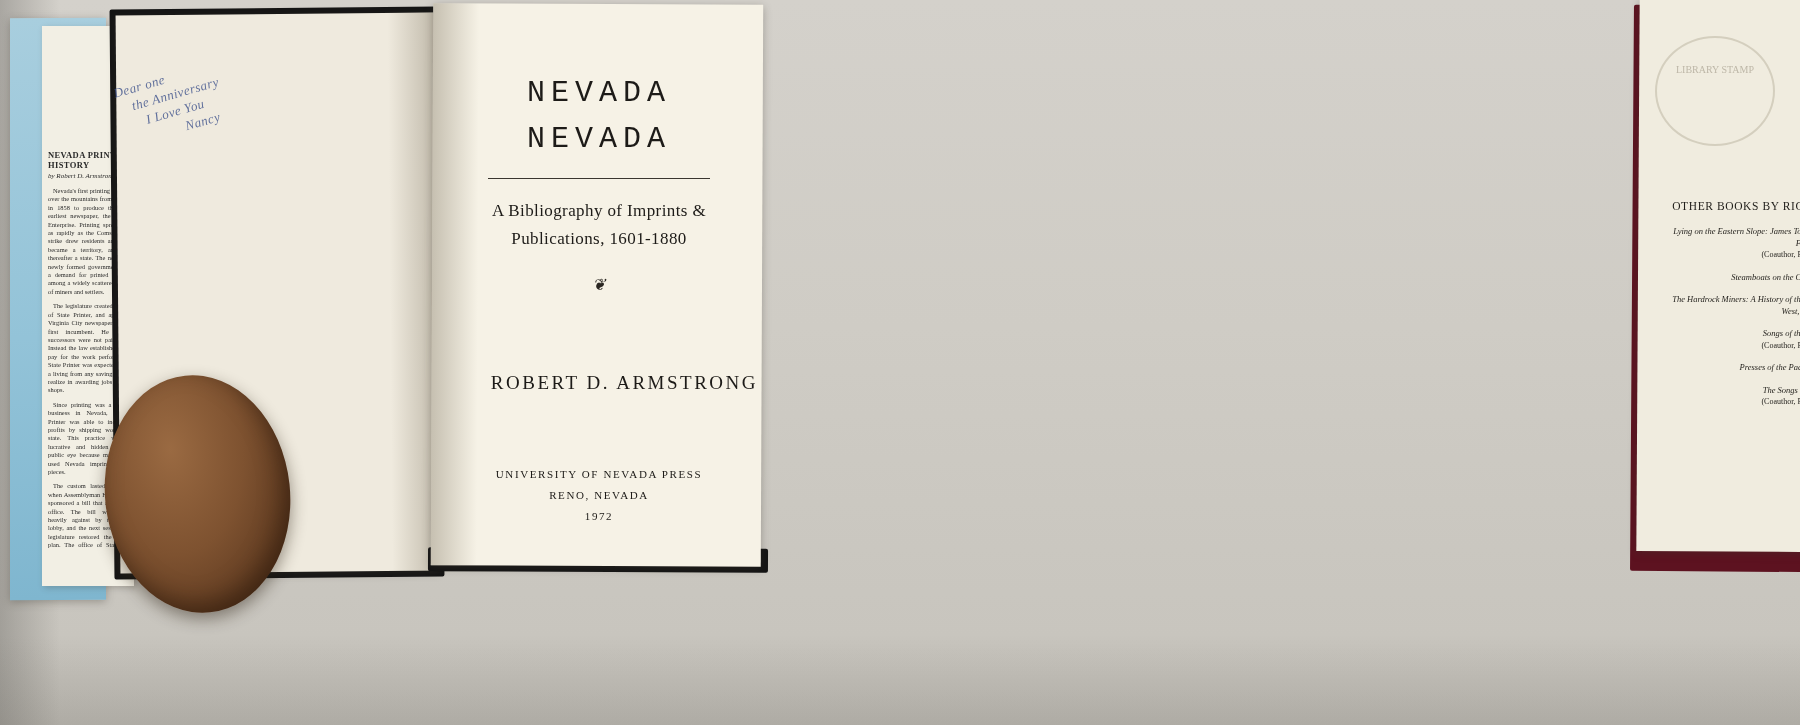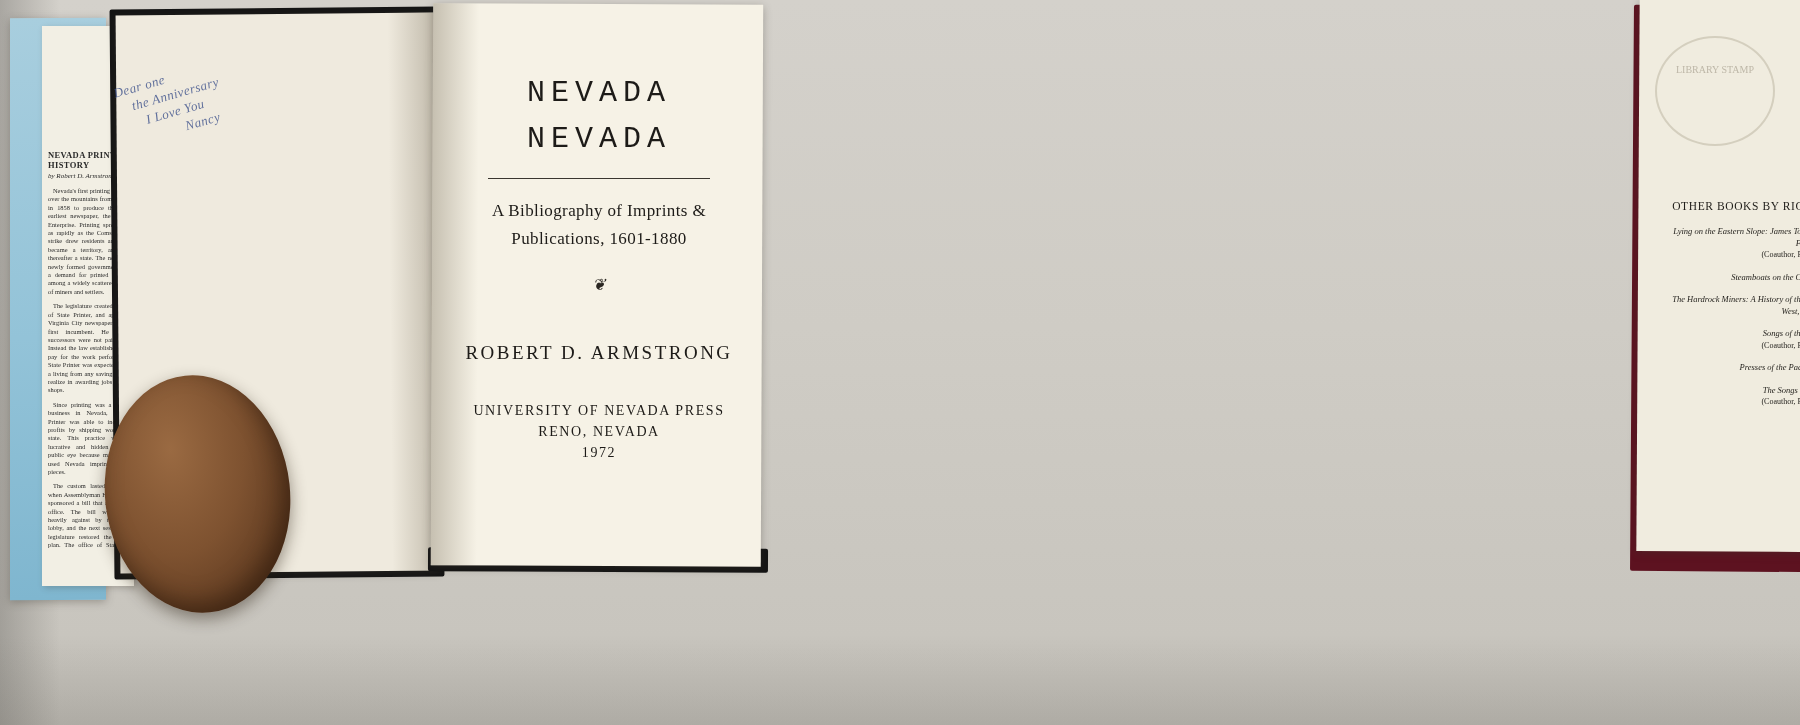--- a/index.html
+++ b/index.html
@@ -169,27 +169,28 @@
     line-height: 28px;
     letter-spacing: 0.4px;
   }
   .orn {
     margin: 22px auto 0 auto;
     font-size: 16px;
     color: #2a2722;
     font-style: italic;
   }
   .lauthor {
-    margin-top: 48px;
+    margin-top: 78px;
     font-size: 19px;
     letter-spacing: 2.5px;
+    text-align: right;
   }
   .limprint {
-    margin-top: 36px;
-    font-size: 14px;
+    margin-top: 70px;
+    font-size: 11px;
     letter-spacing: 1.6px;
     line-height: 21px;
   }
 
   
   #paperweight {
     position: absolute;
     left: 105px; top: 375px;
     width: 185px; height: 238px;
     border-radius: 50% / 50%;

